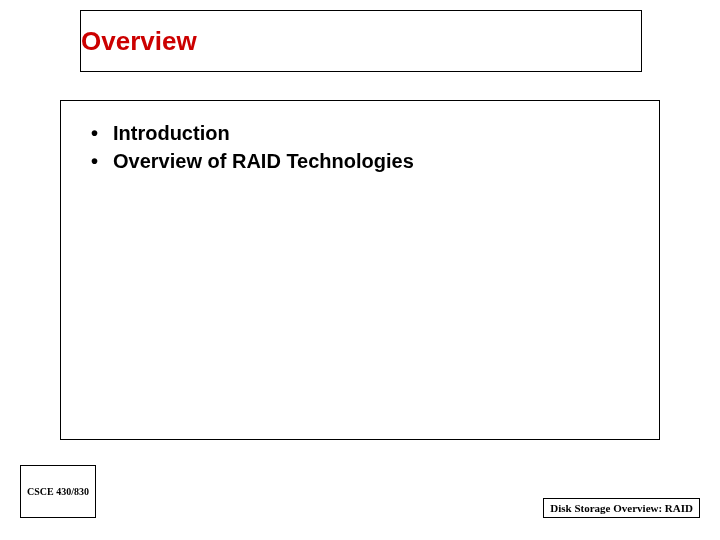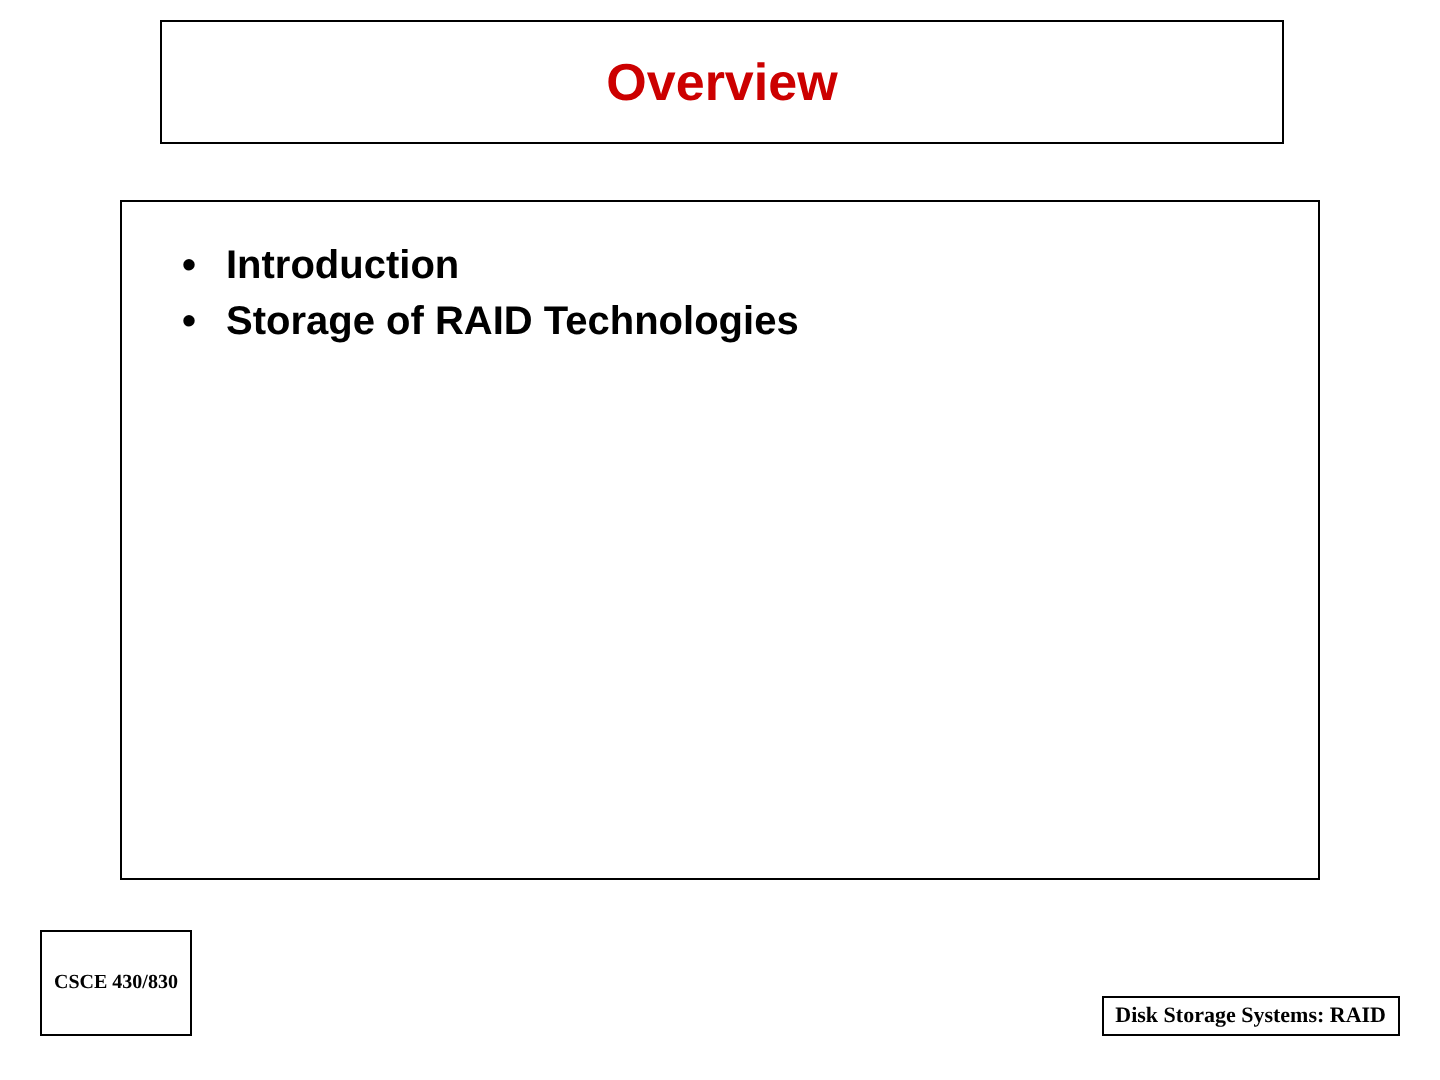--- a/index.html
+++ b/index.html
@@ -18,21 +18,21 @@
   }
   .title-box {
     position: absolute;
     left: 80px;
     top: 10px;
     width: 560px;
     height: 60px;
     border: 1.5px solid #000;
     display: flex;
     align-items: center;
-    justify-content: center;
+    justify-content: flex-start;
   }
   .title-text {
     font-family: Arial, Helvetica, sans-serif;
     font-weight: bold;
     font-size: 26px;
     color: #cc0000;
   }
   .content-box {
     position: absolute;
     left: 60px;
@@ -92,20 +92,20 @@
 
 <div class="slide">
 
   <div class="title-box">
     <span class="title-text">Overview</span>
   </div>
 
   <div class="content-box">
     <ul class="bullet-list">
       <li><span>Introduction</span></li>
-      <li><span>Storage of RAID Technologies</span></li>
+      <li><span>Overview of RAID Technologies</span></li>
     </ul>
   </div>
 
   <div class="footer-left">CSCE 430/830</div>
-  <div class="footer-right">Disk Storage Systems: RAID</div>
+  <div class="footer-right">Disk Storage Overview: RAID</div>
 
 </div>
 
 </body></html>

